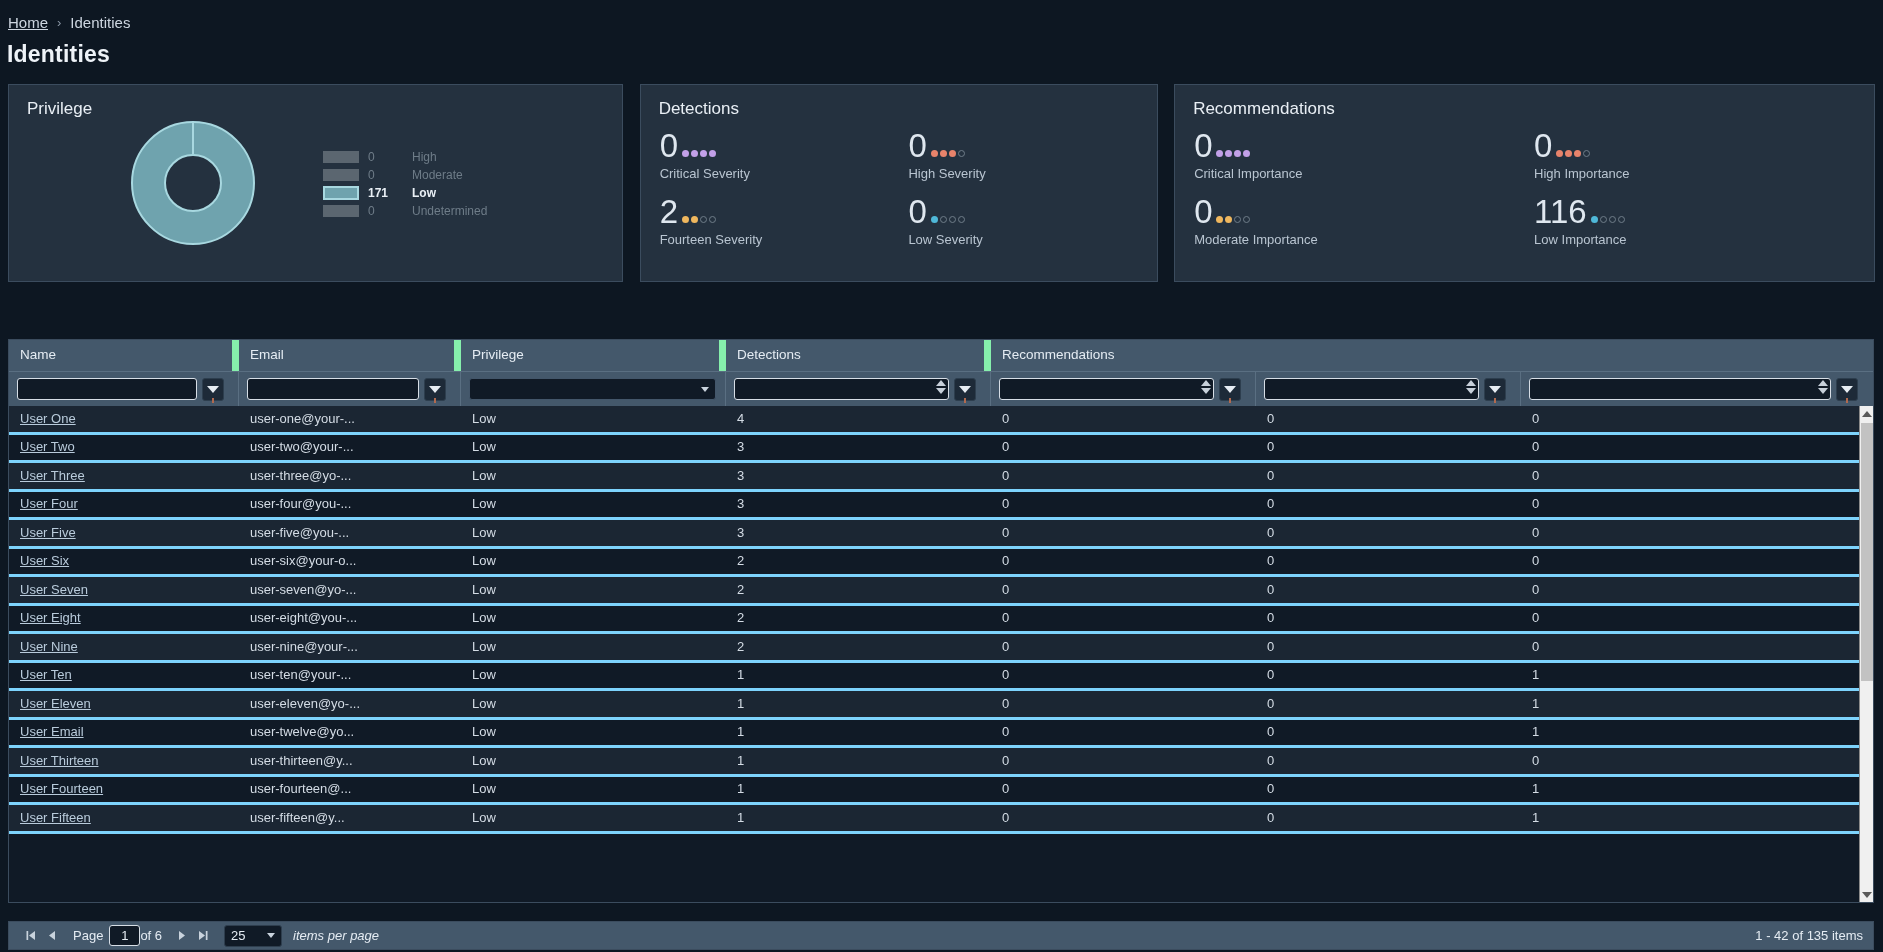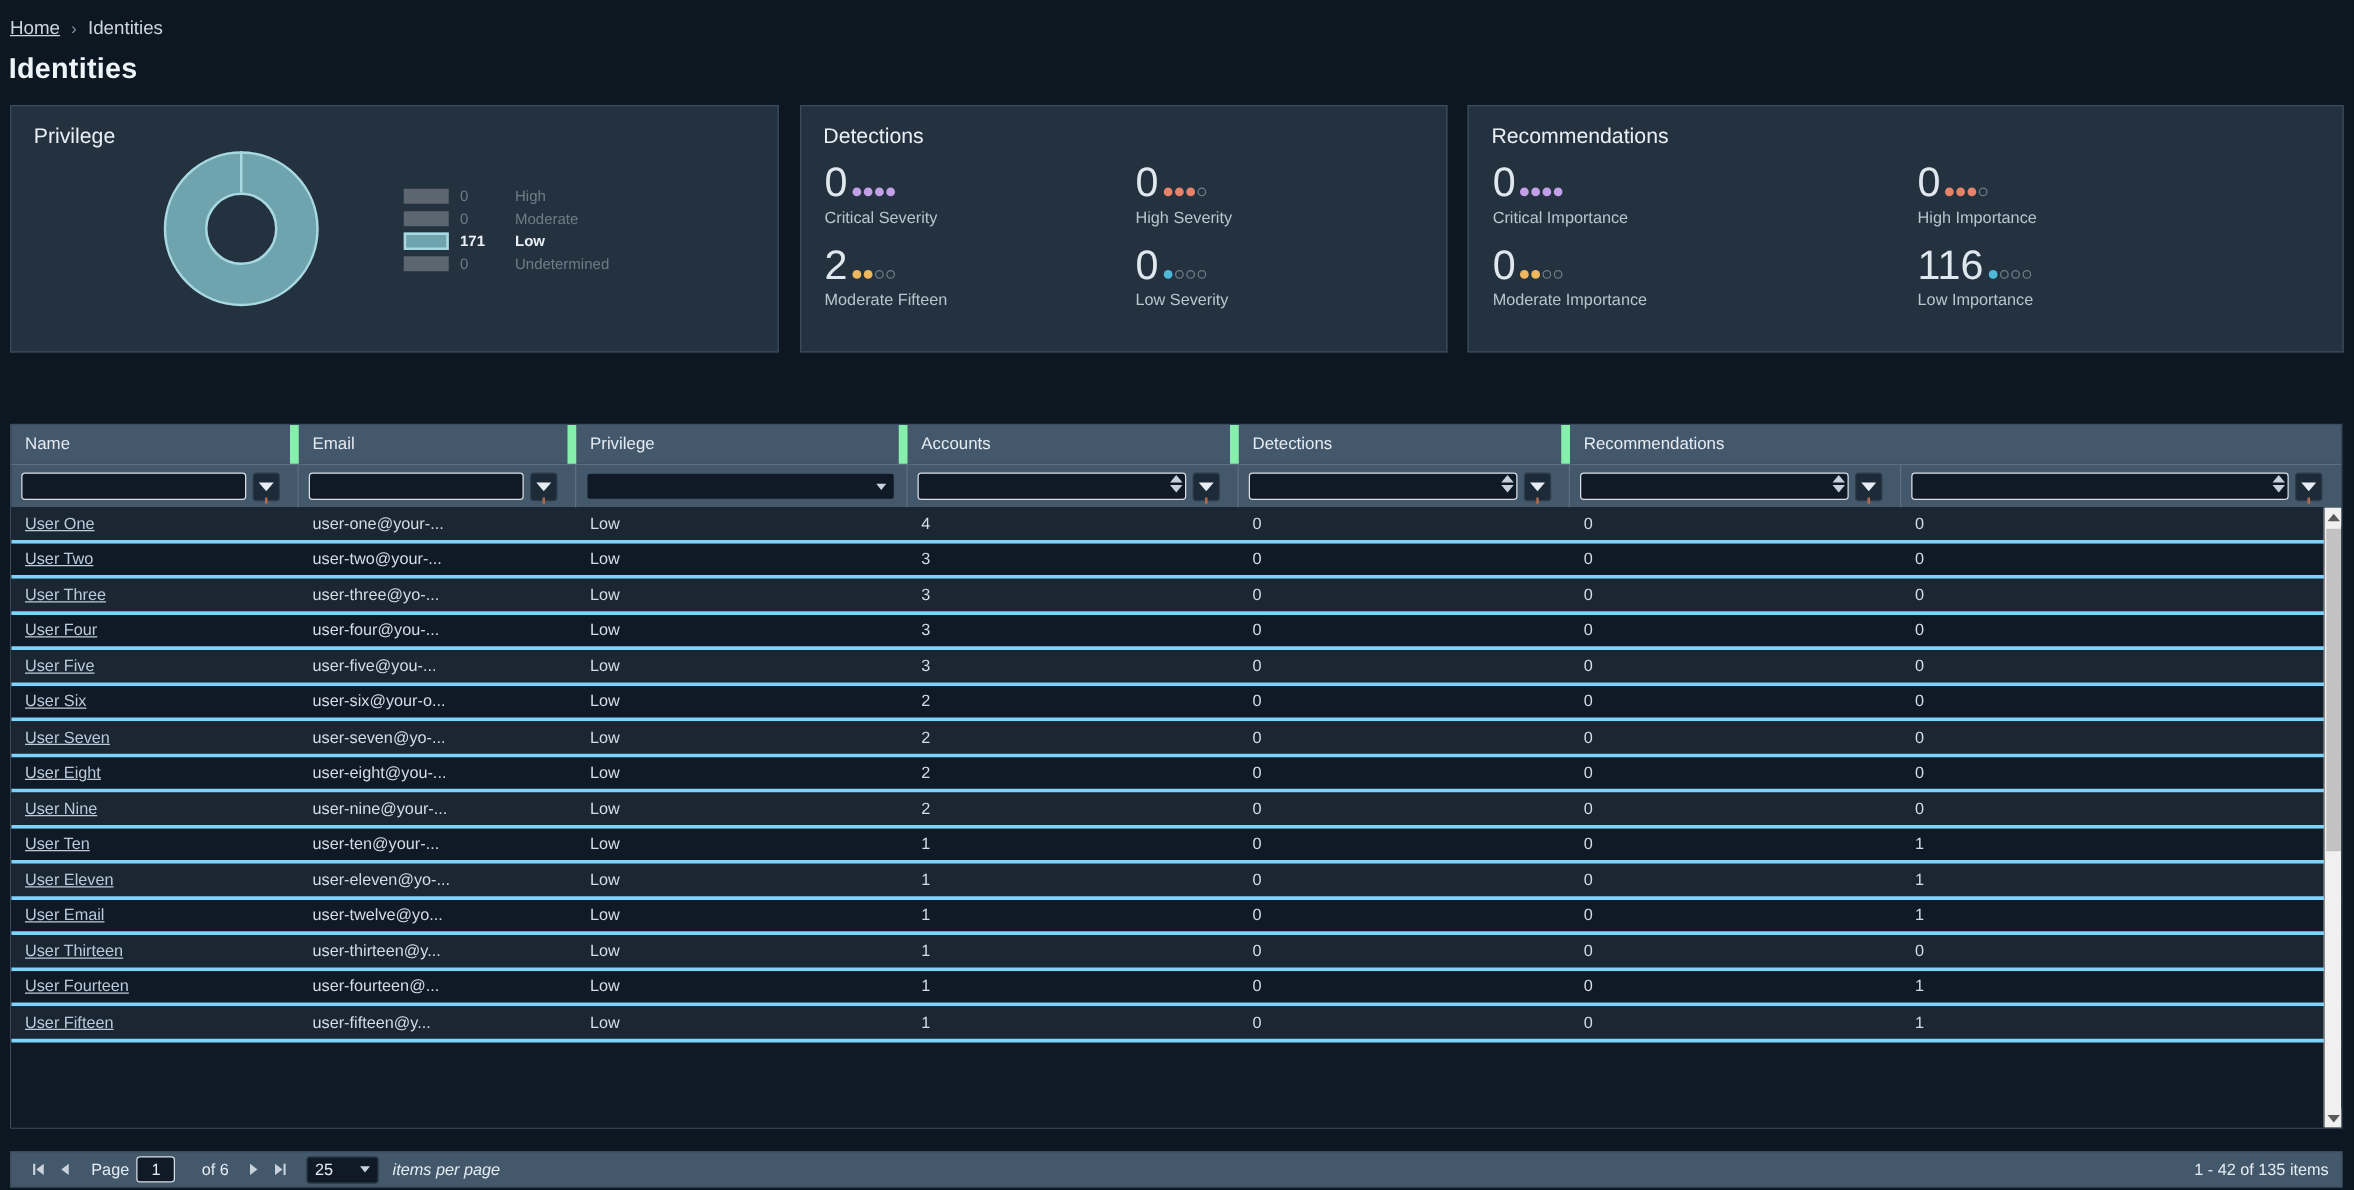--- a/index.html
+++ b/index.html
@@ -346,21 +346,21 @@
     width: 31px; height: 21px;
     background: #101a26;
     border: 1px solid #d7dee6;
     border-radius: 3px;
     color: #e5ecf3;
     text-align: center;
     font-size: 13px;
     font-family: "Liberation Sans", sans-serif;
     outline: none;
   }
-  .pg-of { margin: 0 8px 0 21px; }
+  .pg-of { margin: 0 8px 0 0; }
   .pg-size {
     width: 58px; height: 22px;
     background: #101a26;
     border: 1px solid #2e3e4e;
     border-radius: 3px;
     margin-left: 10px;
     display: flex; align-items: center;
     justify-content: space-between;
     padding: 0 6px;
     font-size: 13px;
@@ -451,21 +451,21 @@
         <div class="metric">
          <div class="metric-top">
            <span class="metric-num">2</span>
            <span class="dots">
               <span class="dot" style="background:#efb75e"></span>
               <span class="dot" style="background:#efb75e"></span>
               <span class="dot empty"></span>
               <span class="dot empty"></span>
             </span>
          </div>
-         <div class="metric-label">Moderate Fifteen</div>
+         <div class="metric-label">Fourteen Severity</div>
        </div>
         <div class="metric">
          <div class="metric-top">
            <span class="metric-num">0</span>
            <span class="dots">
               <span class="dot" style="background:#4fb8d8"></span>
               <span class="dot empty"></span>
               <span class="dot empty"></span>
               <span class="dot empty"></span>
             </span>
@@ -528,21 +528,20 @@
        </div>
       </div>
   </div>
 </div>
 
 <div class="grid">
   <div class="grid-head" id="grid-head">
       <div class="th" style="width:230px">Name</div>
       <div class="th" style="width:222px">Email</div>
       <div class="th" style="width:265px">Privilege</div>
-      <div class="th" style="width:265px">Accounts</div>
       <div class="th" style="width:265px">Detections</div>
       <div class="th" style="width:352px">Recommendations</div>
     </div>
   <div class="filter-row" id="filter-row">
       <div class="fcell" style="width:230px">
         <input class="finput" style="width: 180px;" value="">
              <div class="fbtn">
           <span class="funnel"></span>
         </div>
       </div>

